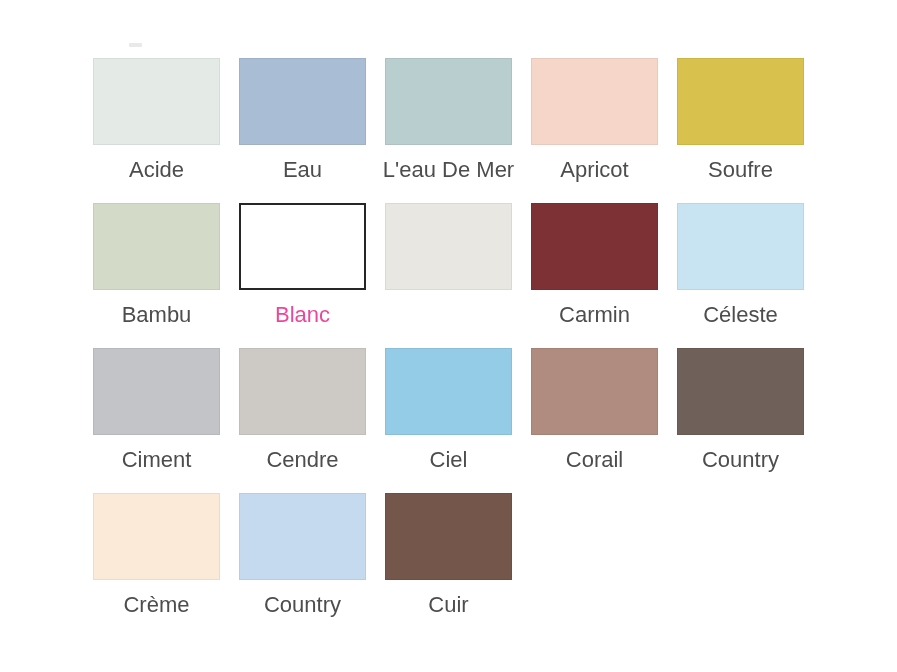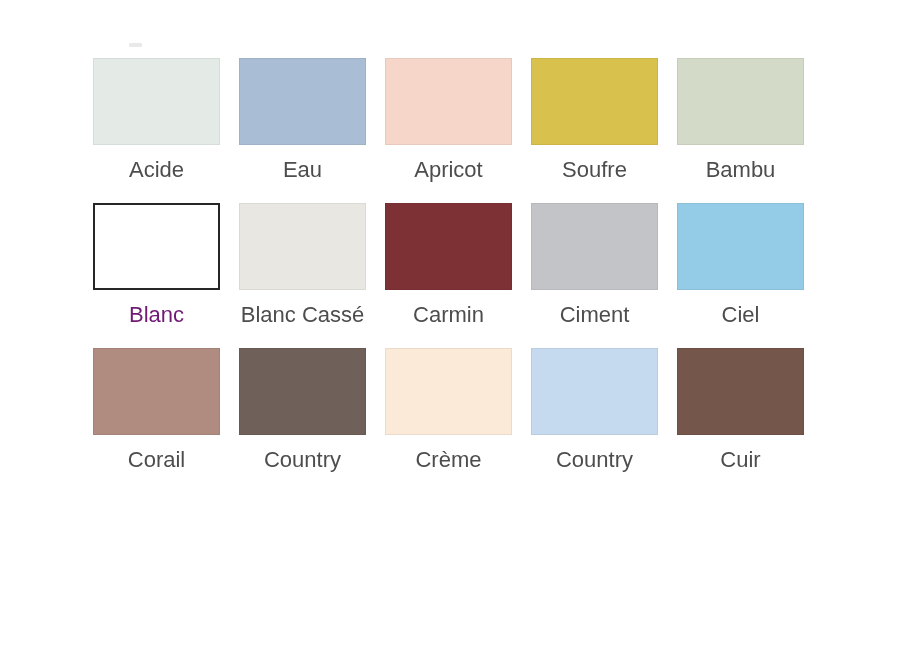--- a/index.html
+++ b/index.html
@@ -72,66 +72,77 @@
     margin-top: 11px;
     font-size: 22px;
     line-height: 28px;
     color: #4d4d4d;
     text-align: center;
     white-space: nowrap;
     font-weight: 400;
   }
 
   .swatch-cell.is-selected .swatch-label {
-    color: #701a75;
+    color: #ec4899;
   }
 </style>
 </head>
 <body>
 
 <div class="palette-root">
 
   <div class="top-artifact"></div>
 
   <div class="swatch-grid">
       <div class="swatch-cell">
         <div class="swatch-chip" style="background: rgb(228, 235, 230);"></div>
         <div class="swatch-label">Acide</div>
       </div>
       <div class="swatch-cell">
         <div class="swatch-chip" style="background: rgb(169, 189, 212);"></div>
         <div class="swatch-label">Eau</div>
       </div>
       <div class="swatch-cell">
+        <div class="swatch-chip" style="background: rgb(185, 206, 206);"></div>
+        <div class="swatch-label">L'eau De Mer</div>
+      </div>
+      <div class="swatch-cell">
         <div class="swatch-chip" style="background: rgb(246, 214, 201);"></div>
         <div class="swatch-label">Apricot</div>
       </div>
       <div class="swatch-cell">
         <div class="swatch-chip" style="background: rgb(216, 193, 76);"></div>
         <div class="swatch-label">Soufre</div>
       </div>
       <div class="swatch-cell">
         <div class="swatch-chip" style="background: rgb(211, 218, 199);"></div>
         <div class="swatch-label">Bambu</div>
       </div>
       <div class="swatch-cell is-selected">
         <div class="swatch-chip" style="background: rgb(255, 255, 255);"></div>
         <div class="swatch-label">Blanc</div>
       </div>
       <div class="swatch-cell">
         <div class="swatch-chip" style="background: rgb(232, 231, 226);"></div>
-        <div class="swatch-label">Blanc Cassé</div>
       </div>
       <div class="swatch-cell">
         <div class="swatch-chip" style="background: rgb(125, 49, 53);"></div>
         <div class="swatch-label">Carmin</div>
       </div>
       <div class="swatch-cell">
+        <div class="swatch-chip" style="background: rgb(200, 227, 242);"></div>
+        <div class="swatch-label">Céleste</div>
+      </div>
+      <div class="swatch-cell">
         <div class="swatch-chip" style="background: rgb(194, 196, 199);"></div>
         <div class="swatch-label">Ciment</div>
+      </div>
+      <div class="swatch-cell">
+        <div class="swatch-chip" style="background: rgb(205, 202, 198);"></div>
+        <div class="swatch-label">Cendre</div>
       </div>
       <div class="swatch-cell">
         <div class="swatch-chip" style="background: rgb(148, 203, 230);"></div>
         <div class="swatch-label">Ciel</div>
       </div>
       <div class="swatch-cell">
         <div class="swatch-chip" style="background: rgb(176, 139, 128);"></div>
         <div class="swatch-label">Corail</div>
       </div>
       <div class="swatch-cell">

